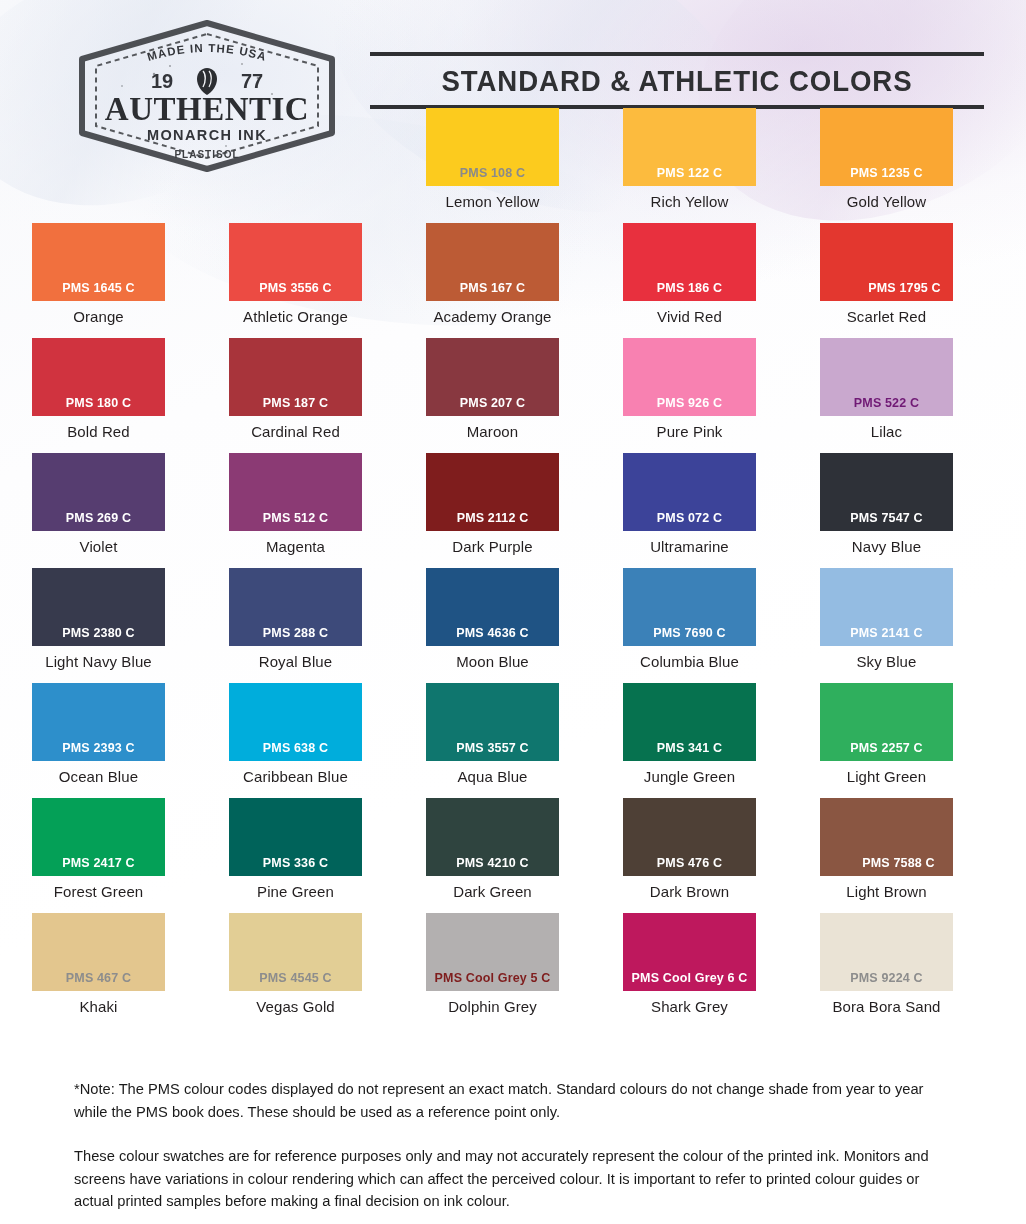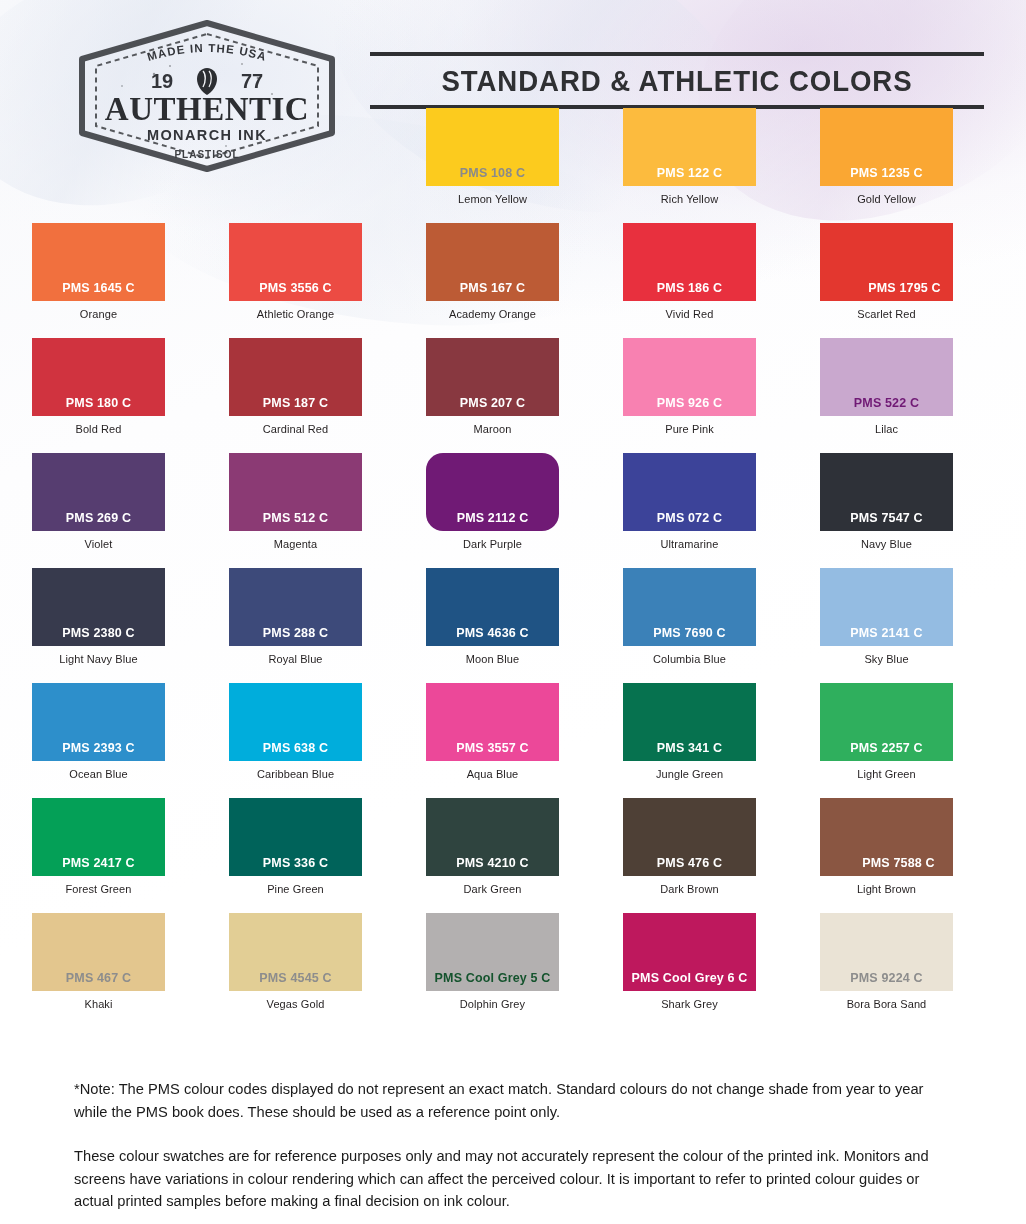--- a/index.html
+++ b/index.html
@@ -121,21 +121,21 @@
   }
   .pms {
     font-size: 12.5px;
     font-weight: 700;
     letter-spacing: .15px;
     padding-bottom: 6px;
     white-space: nowrap;
   }
   .cell-name {
     margin-top: 7px;
-    font-size: 11px;
+    font-size: 15px;
     color: #231f20;
     letter-spacing: .1px;
     white-space: nowrap;
   }
 
   
   .notes {
     position: absolute;
     left: 74px;
     top: 1078px;
@@ -322,21 +322,21 @@
           </div>
           <div class="cell-name">Violet</div>
         </div>
         <div class="cell">
           <div class="swatch" style="background: rgb(139, 58, 116);">
             <div class="pms" style="color: rgb(255, 255, 255);">PMS 512 C</div>
           </div>
           <div class="cell-name">Magenta</div>
         </div>
         <div class="cell">
-          <div class="swatch" style="background: #701a75; border-radius: 17px;">
+          <div class="swatch" style="background: #7f1d1d;">
             <div class="pms" style="color: rgb(255, 255, 255);">PMS 2112 C</div>
           </div>
           <div class="cell-name">Dark Purple</div>
         </div>
         <div class="cell">
           <div class="swatch" style="background: rgb(60, 67, 153);">
             <div class="pms" style="color: rgb(255, 255, 255);">PMS 072 C</div>
           </div>
           <div class="cell-name">Ultramarine</div>
         </div>
@@ -386,21 +386,21 @@
           </div>
           <div class="cell-name">Ocean Blue</div>
         </div>
         <div class="cell">
           <div class="swatch" style="background: rgb(0, 173, 220);">
             <div class="pms" style="color: rgb(255, 255, 255);">PMS 638 C</div>
           </div>
           <div class="cell-name">Caribbean Blue</div>
         </div>
         <div class="cell">
-          <div class="swatch" style="background: #ec4899;">
+          <div class="swatch" style="background: #0f766e;">
             <div class="pms" style="color: rgb(255, 255, 255);">PMS 3557 C</div>
           </div>
           <div class="cell-name">Aqua Blue</div>
         </div>
         <div class="cell">
           <div class="swatch" style="background: rgb(6, 114, 79);">
             <div class="pms" style="color: rgb(255, 255, 255);">PMS 341 C</div>
           </div>
           <div class="cell-name">Jungle Green</div>
         </div>
@@ -451,21 +451,21 @@
           <div class="cell-name">Khaki</div>
         </div>
         <div class="cell">
           <div class="swatch" style="background: rgb(226, 206, 149);">
             <div class="pms" style="color: rgb(141, 141, 141);">PMS 4545 C</div>
           </div>
           <div class="cell-name">Vegas Gold</div>
         </div>
         <div class="cell">
           <div class="swatch" style="background: rgb(179, 176, 176);">
-            <div class="pms" style="color: #14532d;">PMS Cool Grey 5 C</div>
+            <div class="pms" style="color: #7f1d1d;">PMS Cool Grey 5 C</div>
           </div>
           <div class="cell-name">Dolphin Grey</div>
         </div>
         <div class="cell">
           <div class="swatch" style="background: #be185d;">
             <div class="pms" style="color: rgb(255, 255, 255);">PMS Cool Grey 6 C</div>
           </div>
           <div class="cell-name">Shark Grey</div>
         </div>
         <div class="cell">

